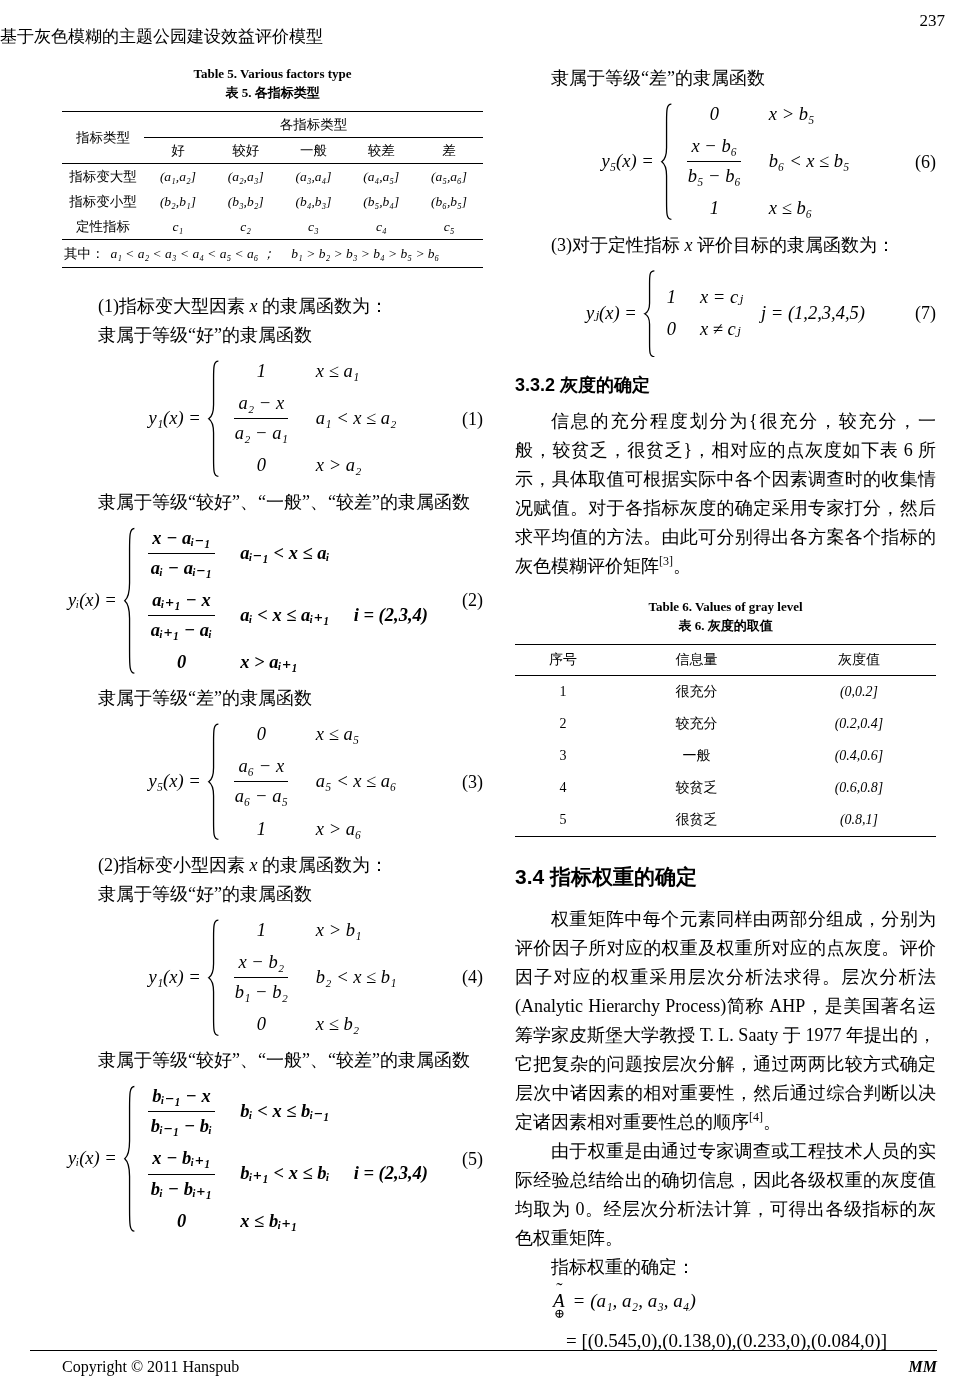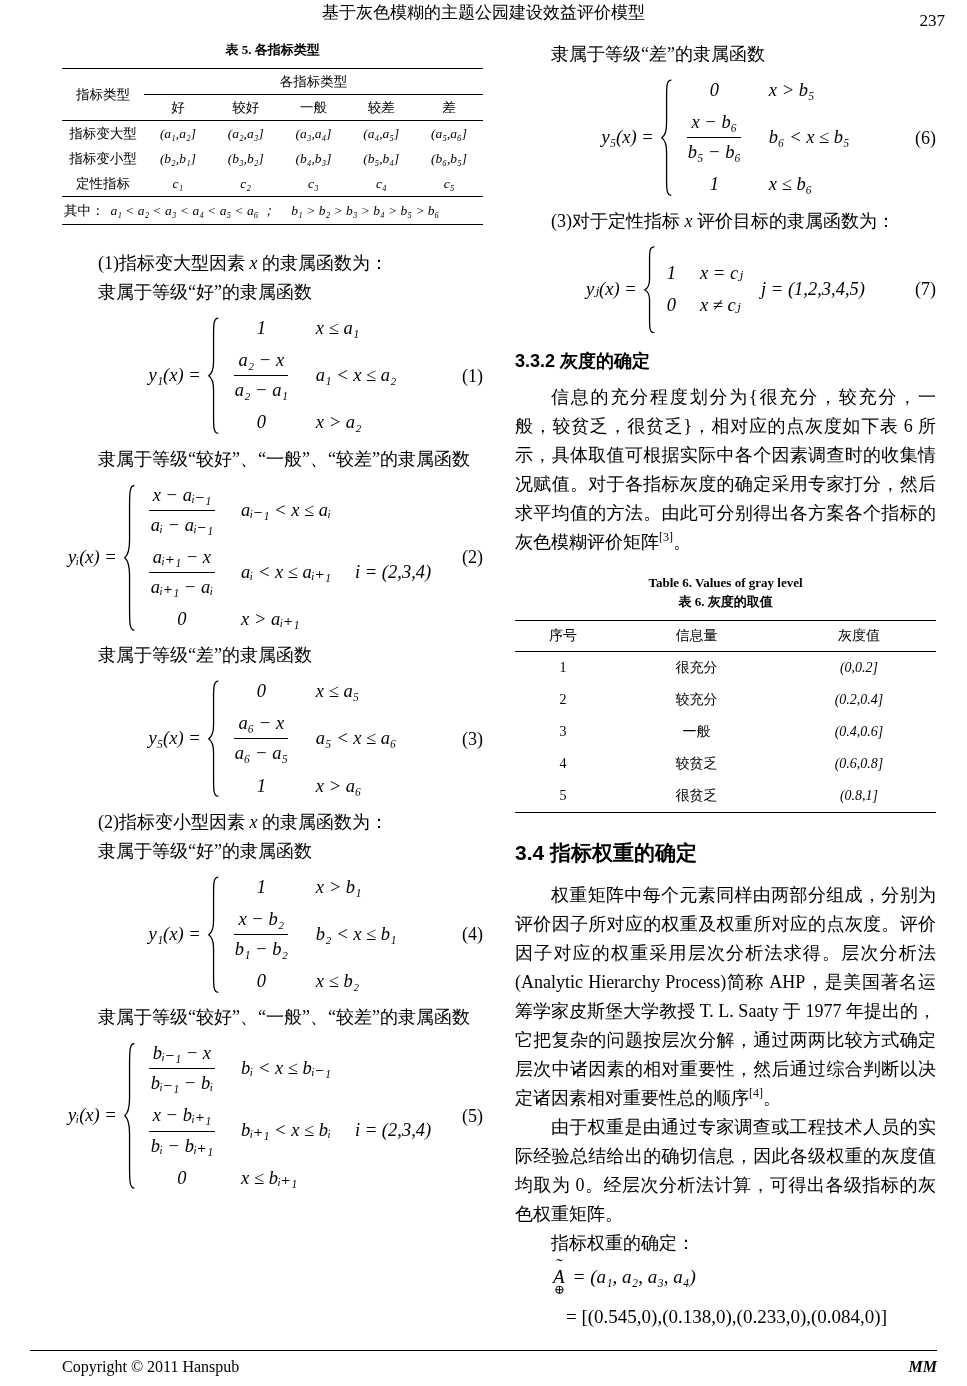--- a/index.html
+++ b/index.html
@@ -1,21 +1,21 @@
 <!DOCTYPE html>
 <html><head>
 <meta charset="utf-8">
 <style>
   html,body{margin:0;padding:0;}
   body{
     width:967px;height:1386px;background:#ffffff;color:#000;
     font-family:"Liberation Serif","DejaVu Serif",serif;
     position:relative;overflow:hidden;
   }
-  .header{position:relative;padding-top:2px;text-align:center;font-size:17px;line-height:22px;}
+  .header{position:relative;padding-top:26px;font-size:17px;line-height:22px;}
   .pagenum{position:absolute;right:22px;top:10px;font-size:17px;}
   .columns{display:flex;gap:32px;padding:16px 31px 0 62px;}
   .col{width:421px;}
   p{margin:0;font-size:18px;line-height:29px;text-align:justify;text-indent:2em;}
   .math-var{font-style:italic;}
   sup{font-size:12px;line-height:0;}
   .figcaption{text-align:center;font-weight:bold;font-size:13px;line-height:19px;margin:0 0 9px 0;}
   .figcaption .en{display:block;}
   .figcaption .zh{display:block;}
 
@@ -40,21 +40,21 @@
   .h-sec{font-family:"Liberation Sans","DejaVu Sans",sans-serif;font-weight:bold;font-size:21px;margin:24px 0 14px 0;}
 
   .eqwrap{position:relative;display:flex;justify-content:center;align-items:center;margin:10px 0;}
   .eqwrap.tight{justify-content:flex-start;padding-left:6px;}
   .pw{display:flex;align-items:center;font-size:18.5px;font-style:italic;line-height:1.25;}
   .pw-lhs{margin-right:6px;white-space:nowrap;}
   .pw-brace{align-self:stretch;width:14px;margin-right:10px;}
   .pw-brace svg{width:100%;height:100%;display:block;}
   .pw-rows{display:grid;column-gap:24px;row-gap:9px;align-items:center;}
   .cols2{grid-template-columns:max-content max-content;}
-  .cols3{grid-template-columns:max-content max-content max-content;}
+  .cols3{grid-template-columns:max-content max-content max-content;font-weight:bold;}
   .pw-val{justify-self:center;text-align:center;}
   .pw-cond,.pw-extra{white-space:nowrap;}
   .pw-extra-after{margin-left:18px;font-style:italic;white-space:nowrap;}
   .frac{display:inline-flex;flex-direction:column;align-items:center;justify-self:center;}
   .frac .num{padding:0 4px 3px 4px;border-bottom:1.2px solid #000;text-align:center;}
   .frac .den{padding:3px 4px 0 4px;text-align:center;}
   .eqnum{position:absolute;right:0;top:50%;transform:translateY(-50%);font-size:18px;font-style:normal;}
 
   .weights{margin:8px 0 0 38px;font-size:19px;}
   .w-line1{font-style:italic;margin-bottom:16px;}
@@ -74,20 +74,21 @@
   <div class="header">
     <span>基于灰色模糊的主题公园建设效益评价模型</span>
     <span class="pagenum">237</span>
   </div>
 
   <div class="columns">
 
     <div class="col">
 
       <div class="figcaption">
+        <span class="en">Table 5. Various factors type</span>
         <span class="zh">表 5. 各指标类型</span>
       </div>
 
       <table class="t5">
         <tbody>
         <tr>
           <th class="rowhead" rowspan="2">指标类型</th>
           <th class="group" colspan="5">各指标类型</th>
         </tr>
         <tr class="subhead">

